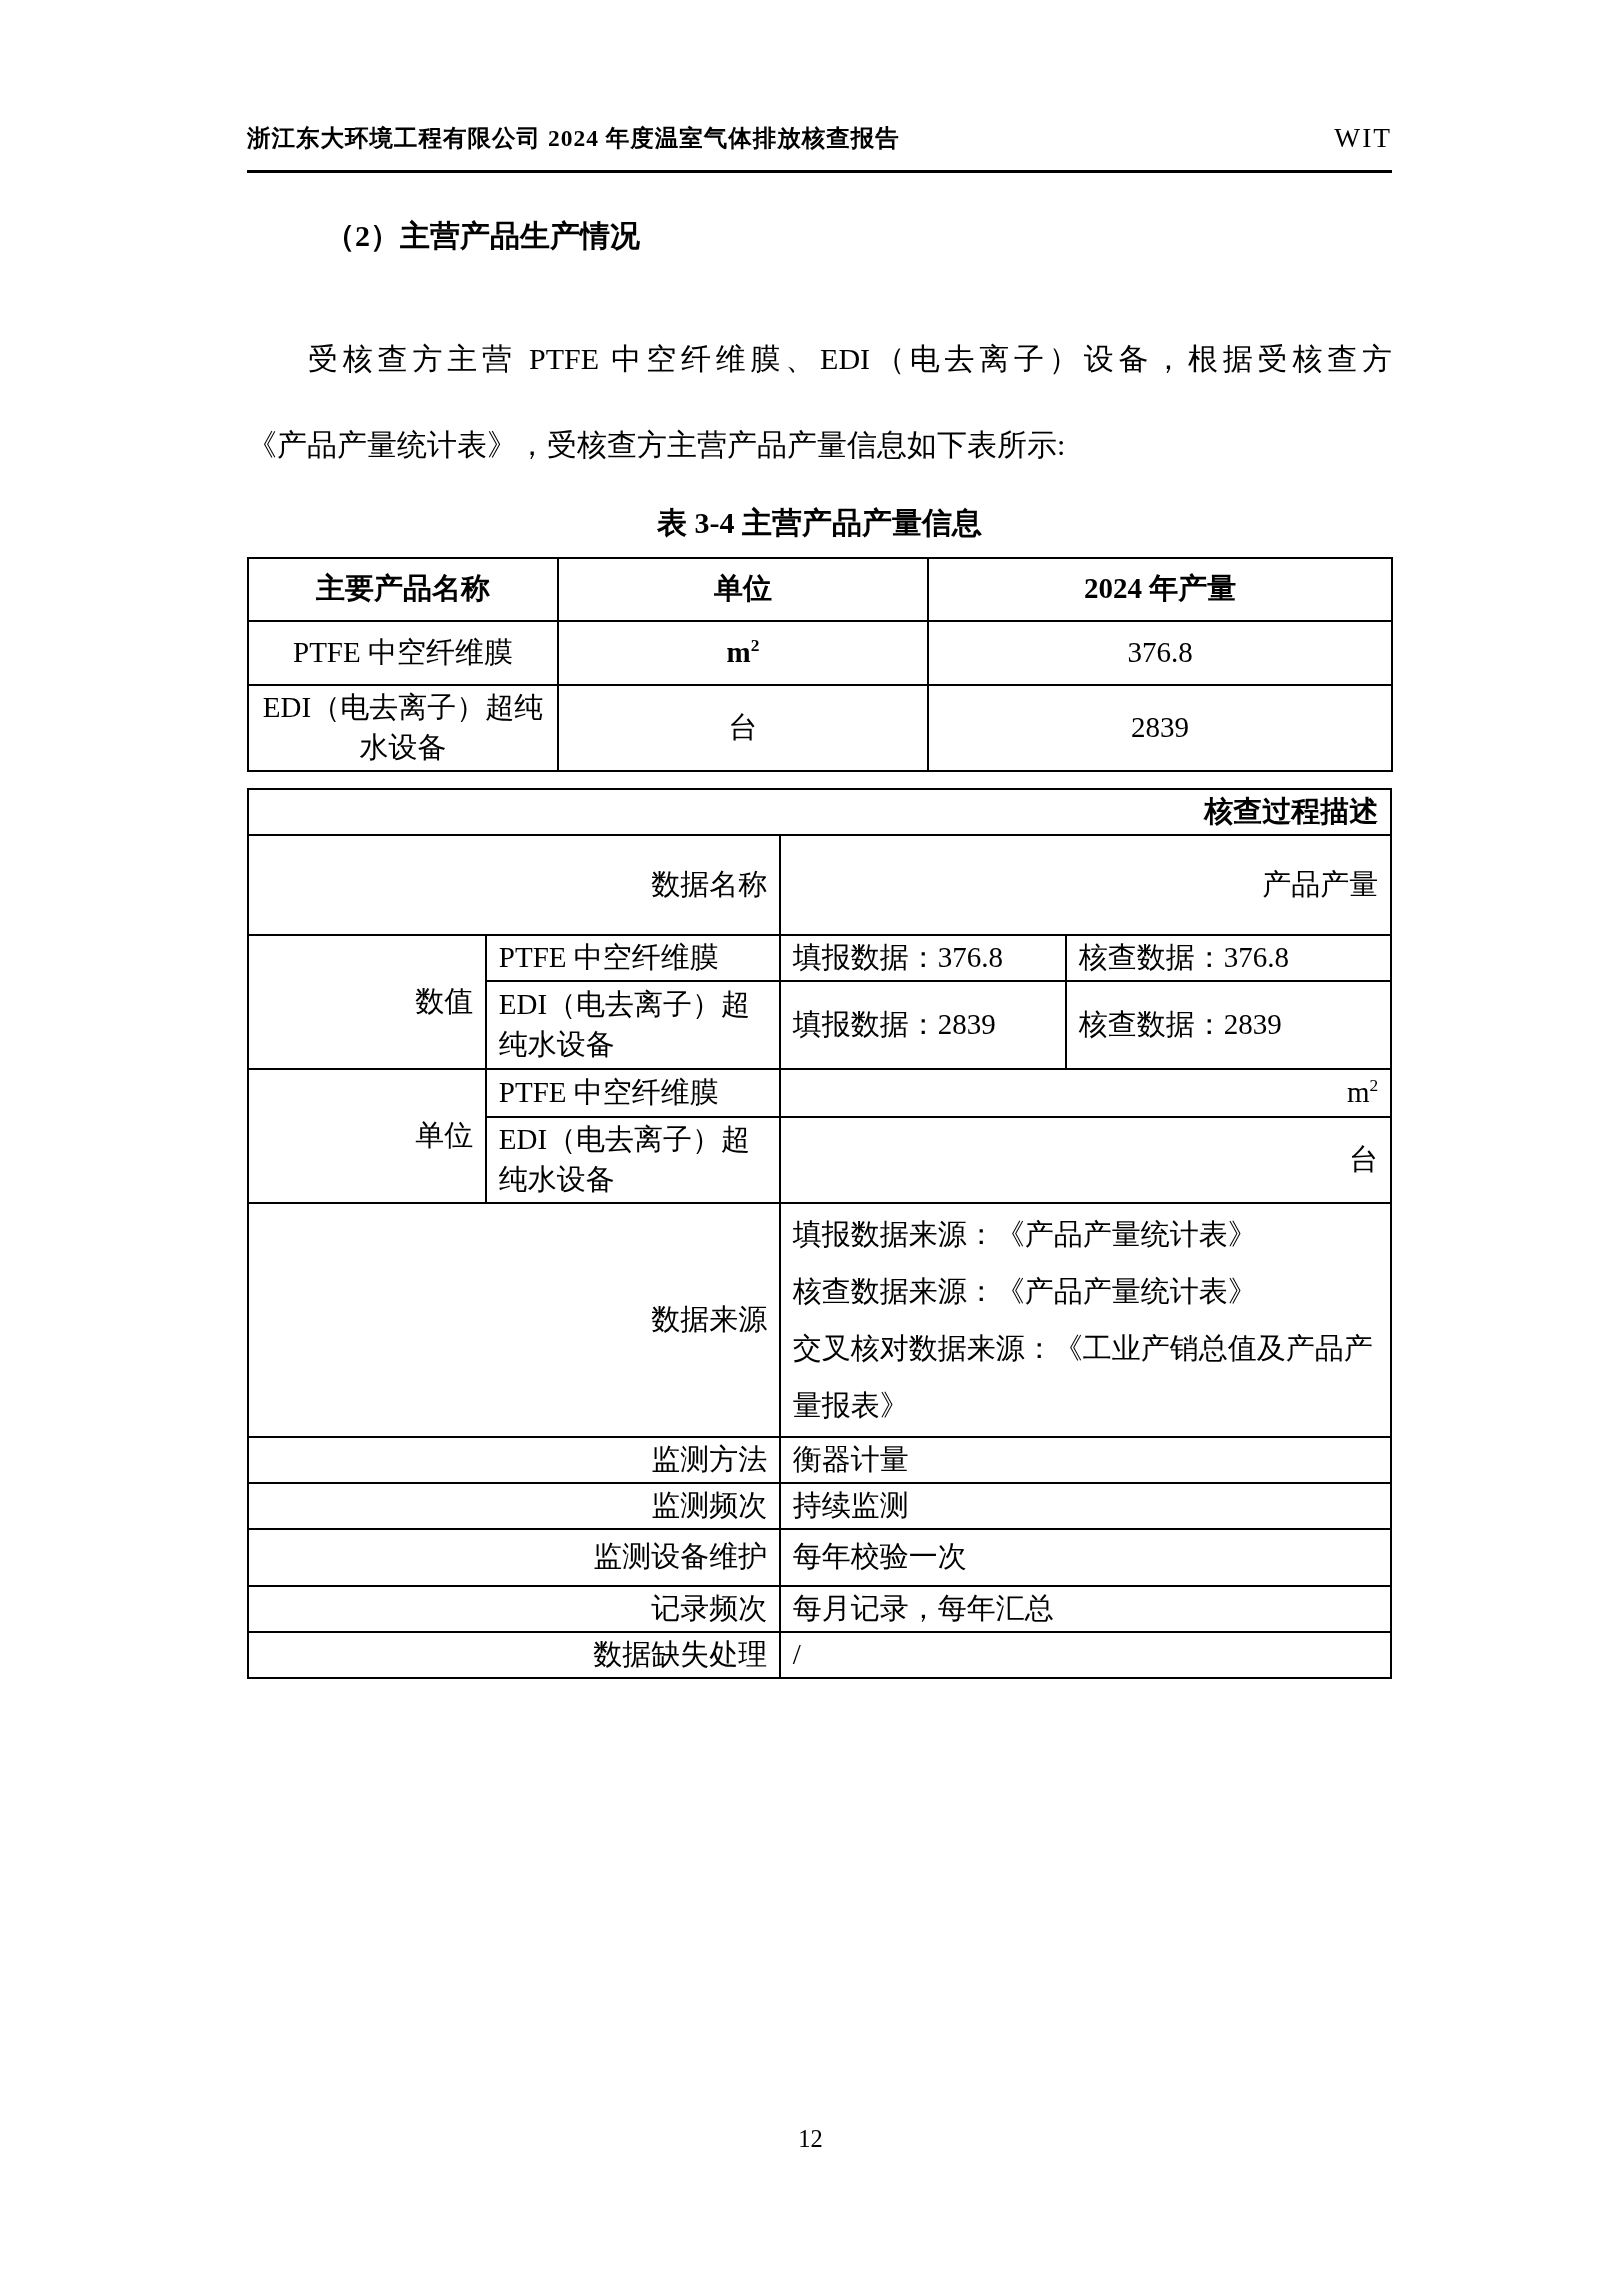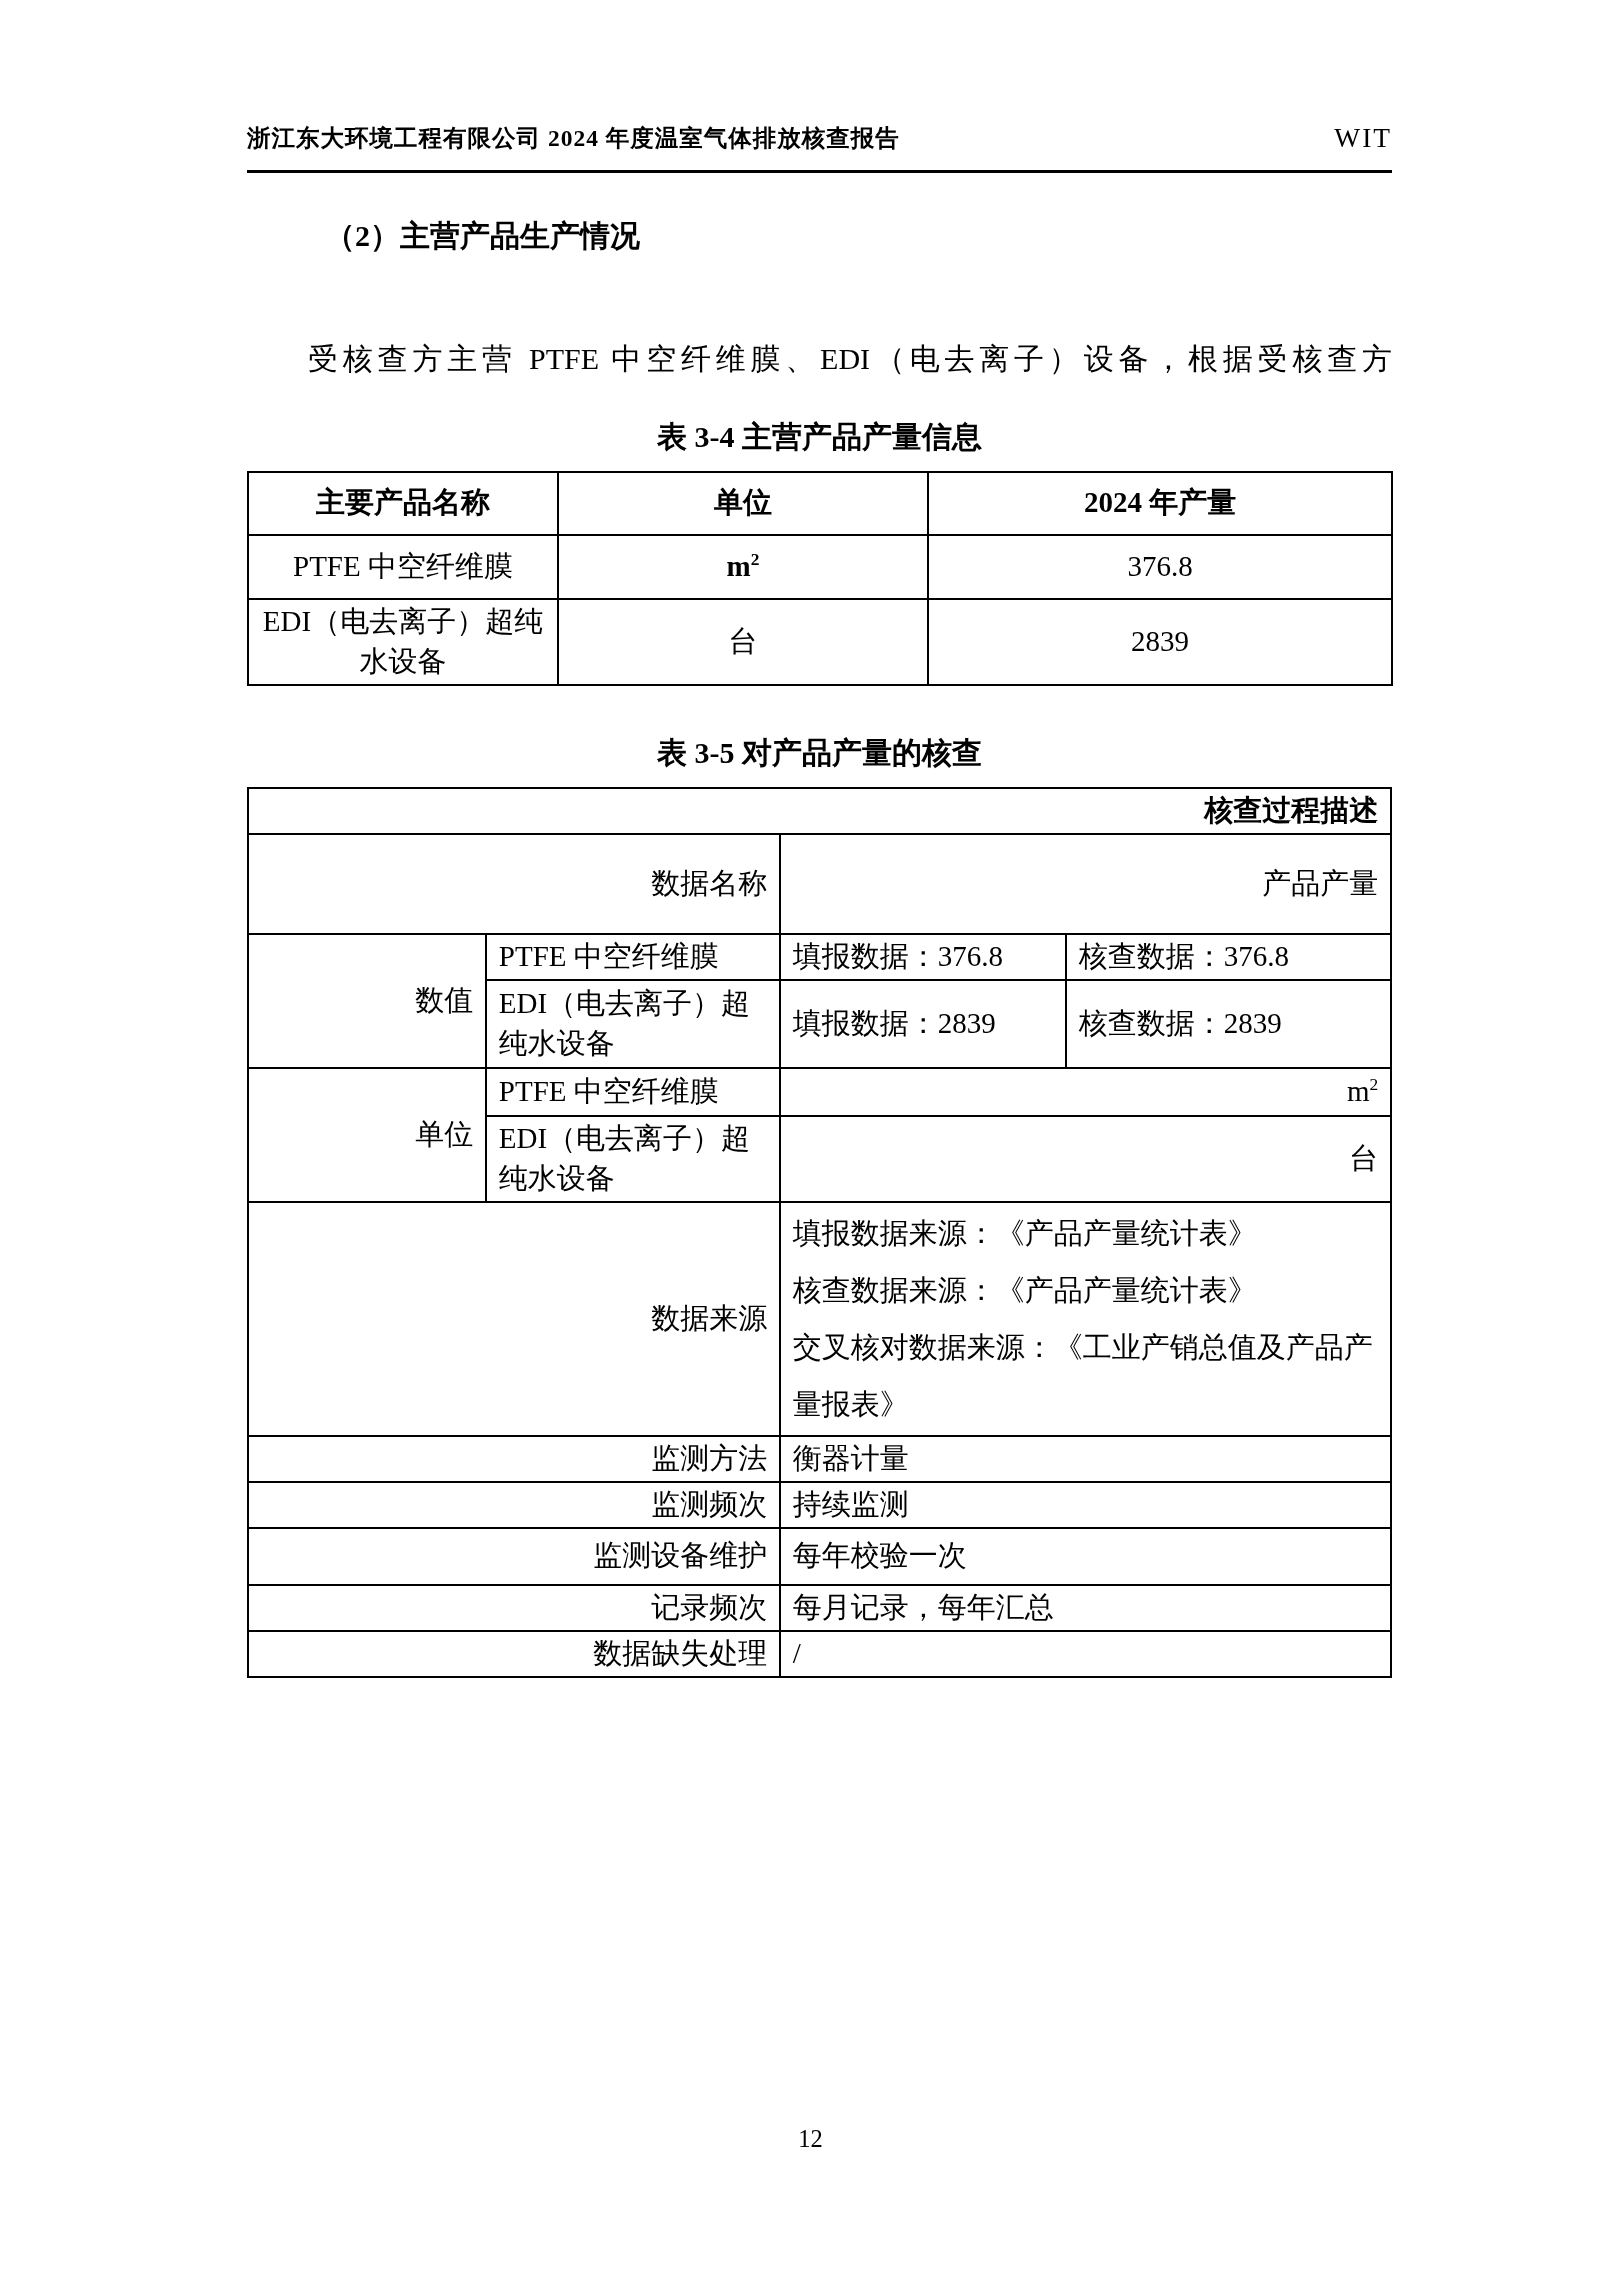--- a/index.html
+++ b/index.html
@@ -77,20 +77,21 @@
 
   <div class="header">
     <span class="title">浙江东大环境工程有限公司 2024 年度温室气体排放核查报告</span>
     <span class="wit">WIT</span>
   </div>
 
   <div class="heading">（2）主营产品生产情况</div>
 
   <p class="para">
     <span class="l1">受核查方主营 PTFE 中空纤维膜、EDI（电去离子）设备，根据受核查方</span>
+    <span class="l2">《产品产量统计表》，受核查方主营产品产量信息如下表所示:</span>
   </p>
 
   <div class="tbl-caption">表 3-4 主营产品产量信息</div>
 
   <table class="tbl t34">
     <colgroup>
         <col style="width:310px">
         <col style="width:370px">
         <col style="width:464px">
       </colgroup>
@@ -106,21 +107,20 @@
         <td>376.8</td>
       </tr>
       <tr style="height:86px">
         <td>EDI（电去离子）超纯水设备</td>
         <td>台</td>
         <td>2839</td>
       </tr>
     </tbody>
   </table>
 
-  <div class="tbl-caption second">表 3-5 对产品产量的核查</div>
 
   <table class="tbl t35">
     <colgroup>
         <col style="width:238px">
         <col style="width:294px">
         <col style="width:286px">
         <col style="width:325px">
       </colgroup>
     <tbody>
       <tr style="height:46px">

